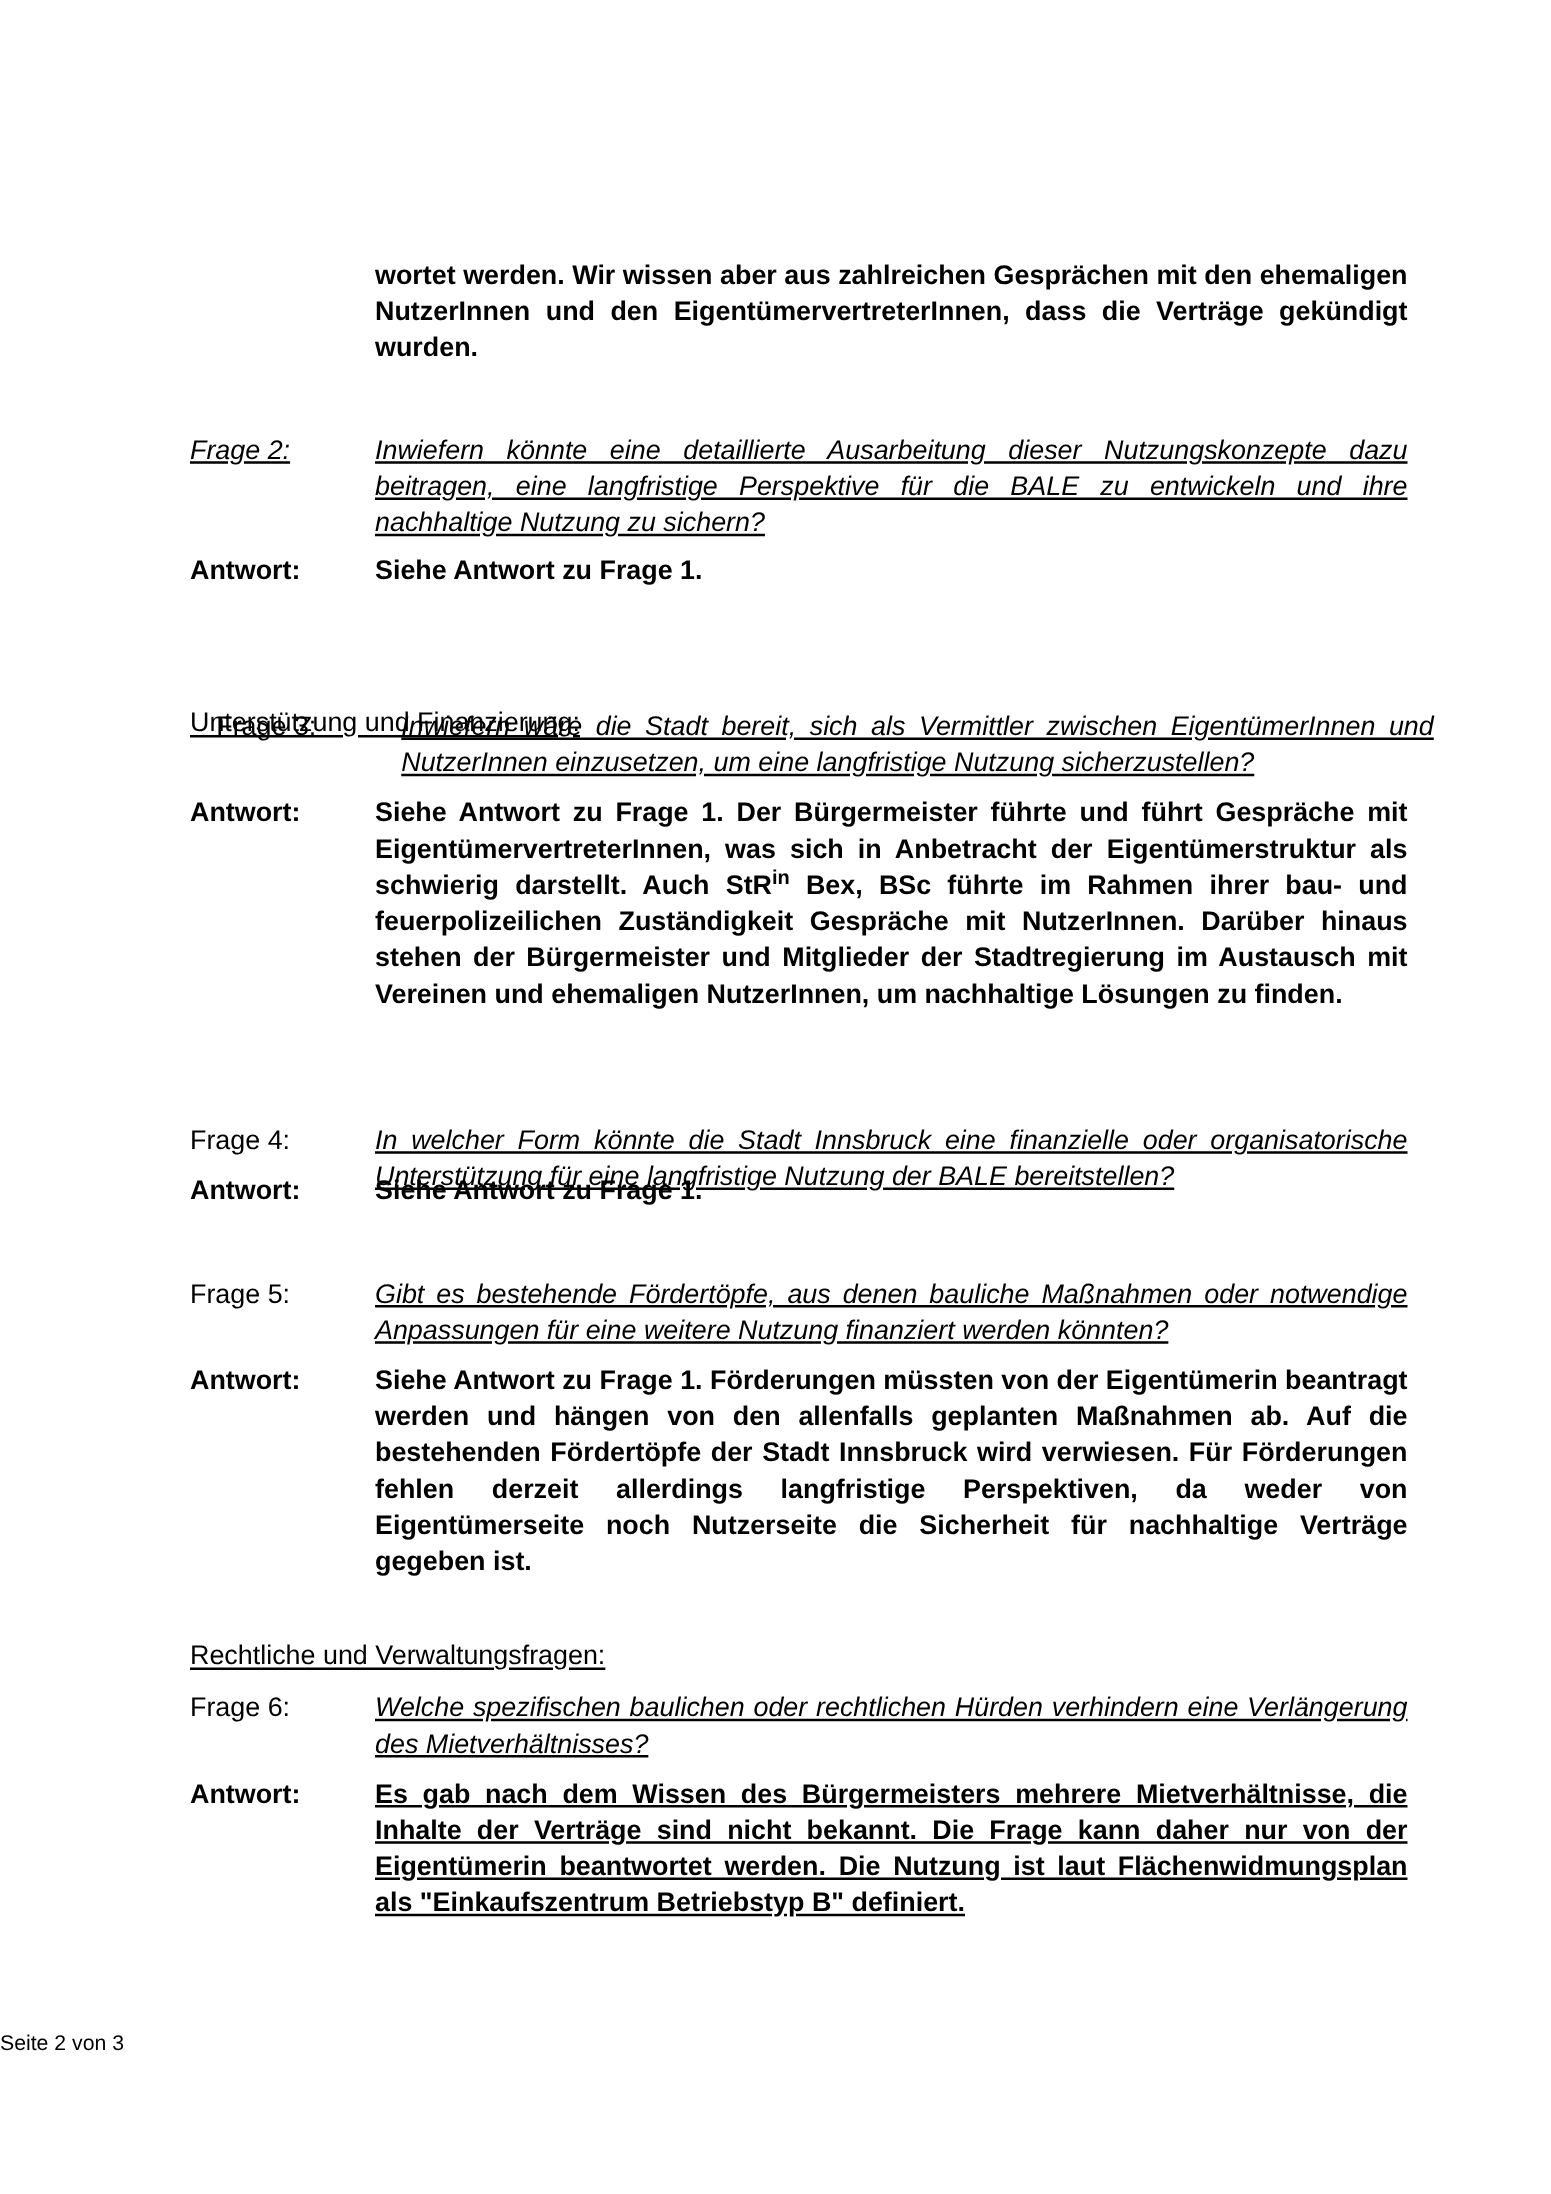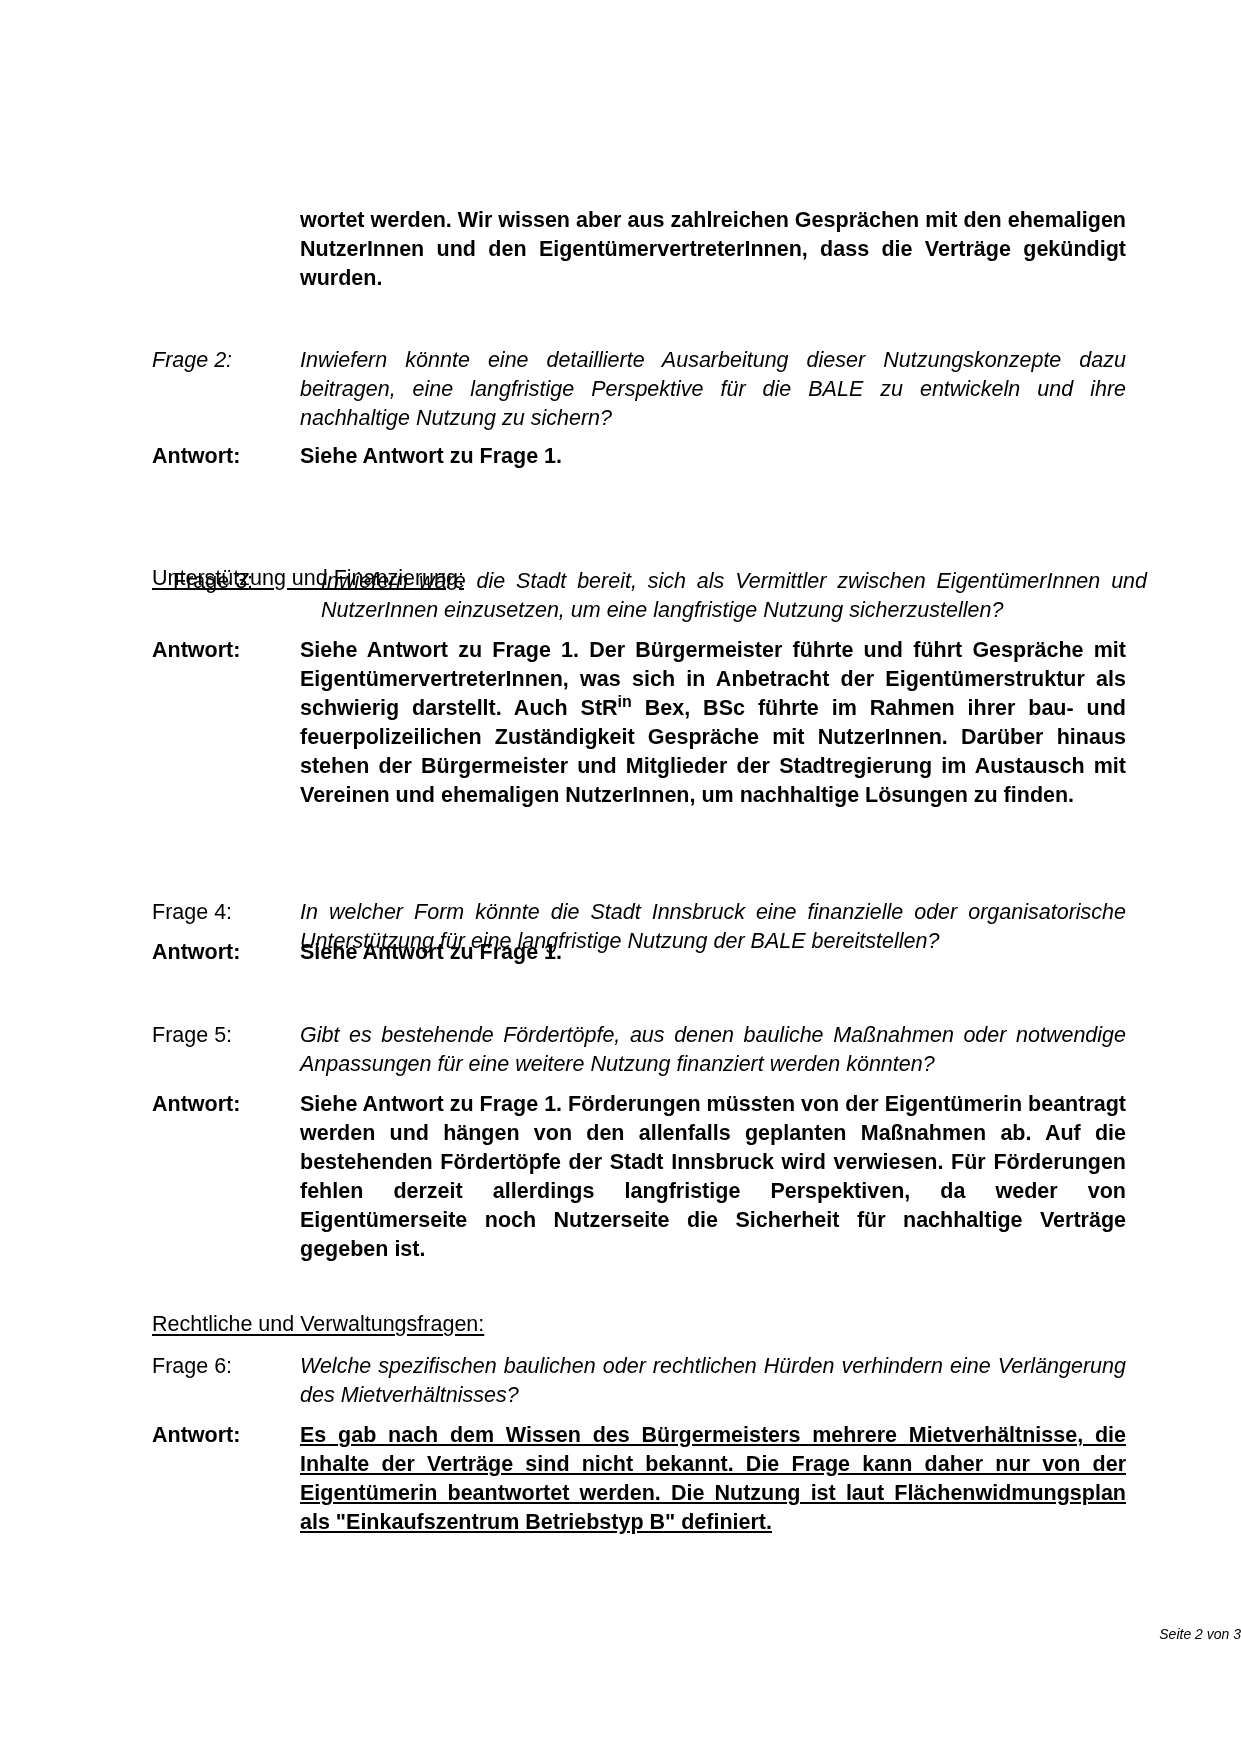--- a/index.html
+++ b/index.html
@@ -4,24 +4,24 @@
 <style>
   html, body { margin: 0; padding: 0; background: #ffffff; }
   body { width: 1241px; height: 1755px; position: relative; overflow: hidden; color: #000; }
   .page { position: absolute; left: 0; top: 0; width: 981px; height: 1755px; background: #fff;
           font-family: "Liberation Sans", sans-serif; font-size: 21.5px; line-height: 29px; }
   .block { position: absolute; left: 152px; width: 974px; }
   .row { display: flex; }
   .lbl { width: 148px; flex: 0 0 148px; }
   .txt { flex: 1; text-align: justify; }
   .bold { font-weight: bold; }
-  .ital { font-style: italic; }
+  .ital { font-style: italic; text-decoration: underline; }
   .heading { position: absolute; left: 152px; text-decoration: underline; text-underline-offset: 3px; }
   .sup { font-size: 16px; vertical-align: 8px; line-height: 0; }
-  .footer { position: absolute; left: 0; width: 1241px; text-align: right; top: 1620px; font-size: 14px; font-style: italic; }
+  .footer { position: absolute; left: 0; width: 1241px; text-align: left; top: 1620px; font-size: 17px; }
 </style>
 </head>
 <body>
 
 <div class="page">
 
   <div class="block" style="top:206px;">
     <div class="row">
       <div class="lbl"></div>
       <div class="txt bold" lang="de" style="hyphens:auto;">wortet werden. Wir wissen aber aus zahlreichen Gesprächen mit den ehemaligen NutzerInnen und den EigentümervertreterInnen, dass die Verträge gekündigt wurden.</div>

